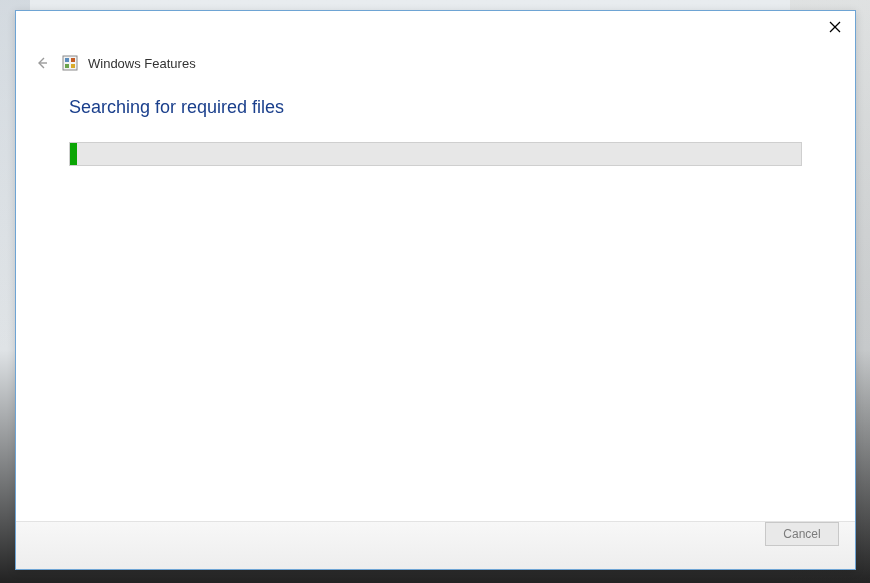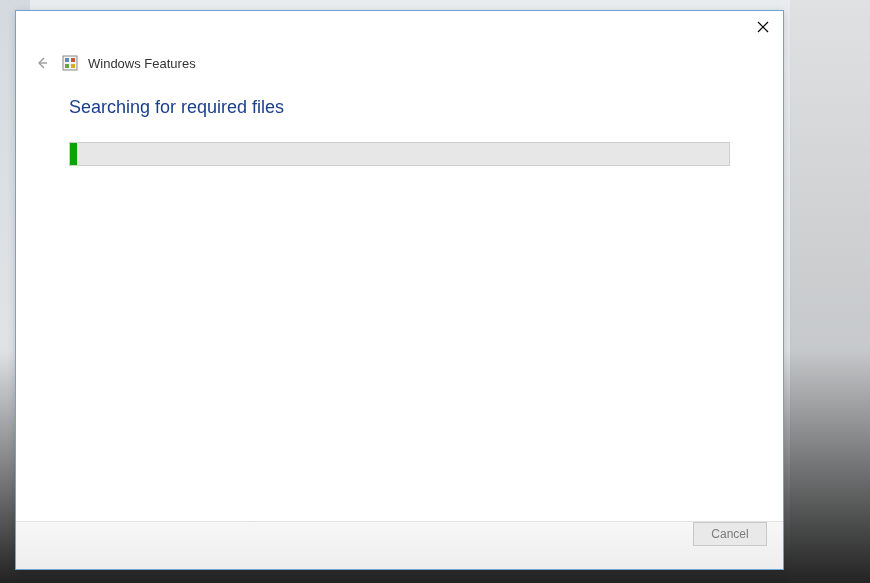--- a/index.html
+++ b/index.html
@@ -21,21 +21,21 @@
     .backdrop-left {
       position: absolute;
       top: 0; left: 0;
       width: 30px; height: 60%;
       background: linear-gradient(to bottom, rgba(180,190,200,0.4), rgba(180,190,200,0));
     }
     .dialog {
       position: absolute;
       top: 10px;
       left: 15px;
-      width: 769px;
+      width: 841px;
       height: 560px;
       background: #ffffff;
       border: 1px solid #6ea4d4;
       box-shadow: 0 2px 8px rgba(0,0,0,0.15);
       display: flex;
       flex-direction: column;
     }
     .titlebar {
       height: 34px;
       display: flex;

